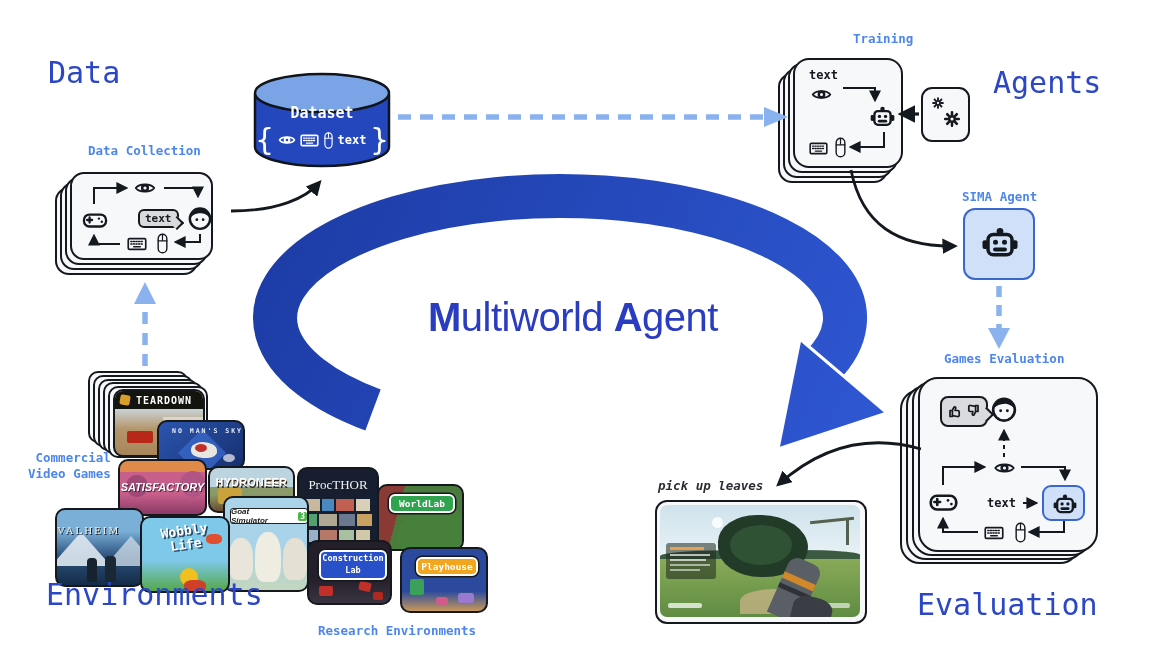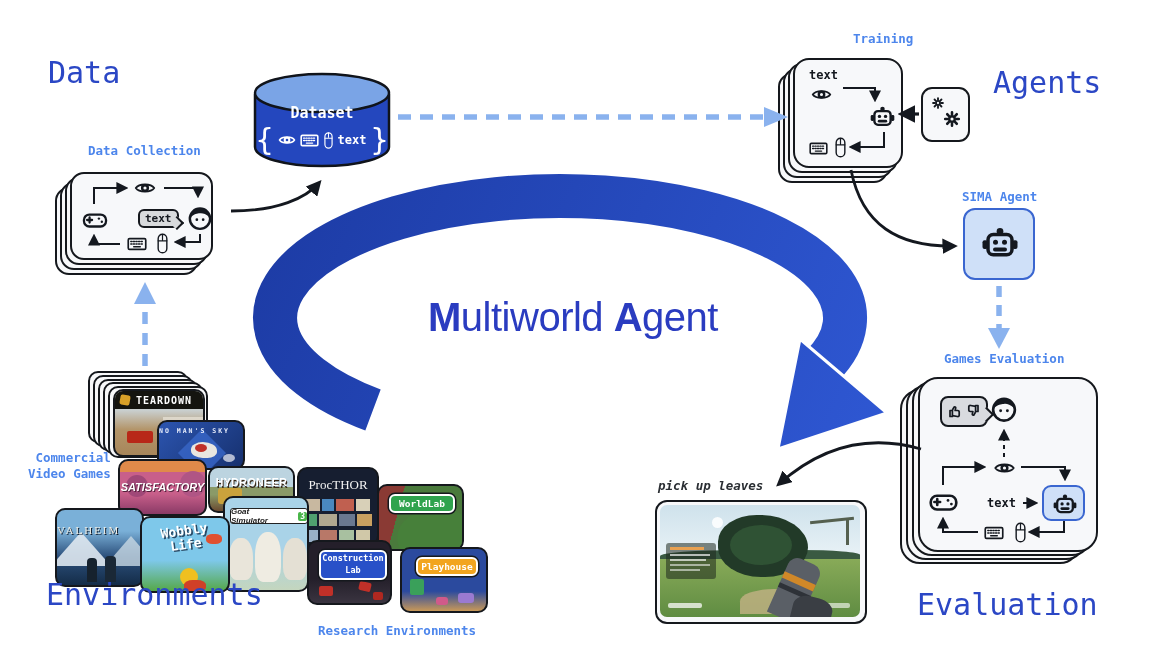--- a/index.html
+++ b/index.html
@@ -356,21 +356,21 @@
       <div class="abs" style="left:0;top:0;width:100%;height:18px;background:#14140f;display:flex;align-items:center;justify-content:center;gap:3px">
         <span class="abs" style="left:5px;top:4px;width:10px;height:10px;background:#d8a028;border-radius:2px;transform:rotate(10deg)"></span>
         <span style="color:#fff;font-size:10px;font-weight:bold;letter-spacing:1px;margin-left:10px">TEARDOWN</span>
       </div>
       <div class="abs" style="left:12px;top:40px;width:26px;height:12px;background:#b82818;border-radius:2px"></div>
       <div class="abs" style="left:48px;top:26px;width:40px;height:8px;background:#e8e4d8;opacity:.7"></div>
     </div>
 
     <div class="game" style="left:157px;top:420px;width:88px;height:50px;background:linear-gradient(135deg,#2c55b0,#16306e)">
       <div class="abs" style="left:26px;top:14px;width:34px;height:34px;background:#3866c8;transform:rotate(45deg);opacity:.8"></div>
-      <div class="abs" style="left:0;top:5px;width:100%;text-align:left;color:#e8eefc;font-size:6.5px;font-weight:bold;letter-spacing:2px">NO MAN'S SKY</div>
+      <div class="abs" style="left:0;top:5px;width:100%;text-align:right;color:#e8eefc;font-size:6.5px;font-weight:bold;letter-spacing:2px">NO MAN'S SKY</div>
       <div class="abs" style="left:32px;top:20px;width:26px;height:16px;background:#e8e6e0;border-radius:50% 60% 40% 50%">
         <div class="abs" style="left:4px;top:2px;width:12px;height:8px;background:#c03028;border-radius:50%"></div>
       </div>
       <div class="abs" style="left:64px;top:32px;width:12px;height:8px;background:#d8dce8;border-radius:50%;opacity:.8"></div>
     </div>
 
     <div class="game" style="left:118px;top:459px;width:89px;height:57px;background:linear-gradient(#e08a4a 0 20%,#c85f8a 20% 62%,#8a3a66)">
       <div class="abs" style="left:6px;top:14px;width:22px;height:22px;background:#a04878;border-radius:50%"></div>
       <div class="abs" style="left:60px;top:10px;width:26px;height:26px;background:#b05585;border-radius:50%"></div>
       <div class="abs" style="left:0;top:20px;width:100%;text-align:center;color:#fff;font-size:11px;font-weight:bold;font-style:italic;font-family:'Liberation Sans',sans-serif;text-shadow:1px 1px 0 #50203a">SATISFACTORY</div>

